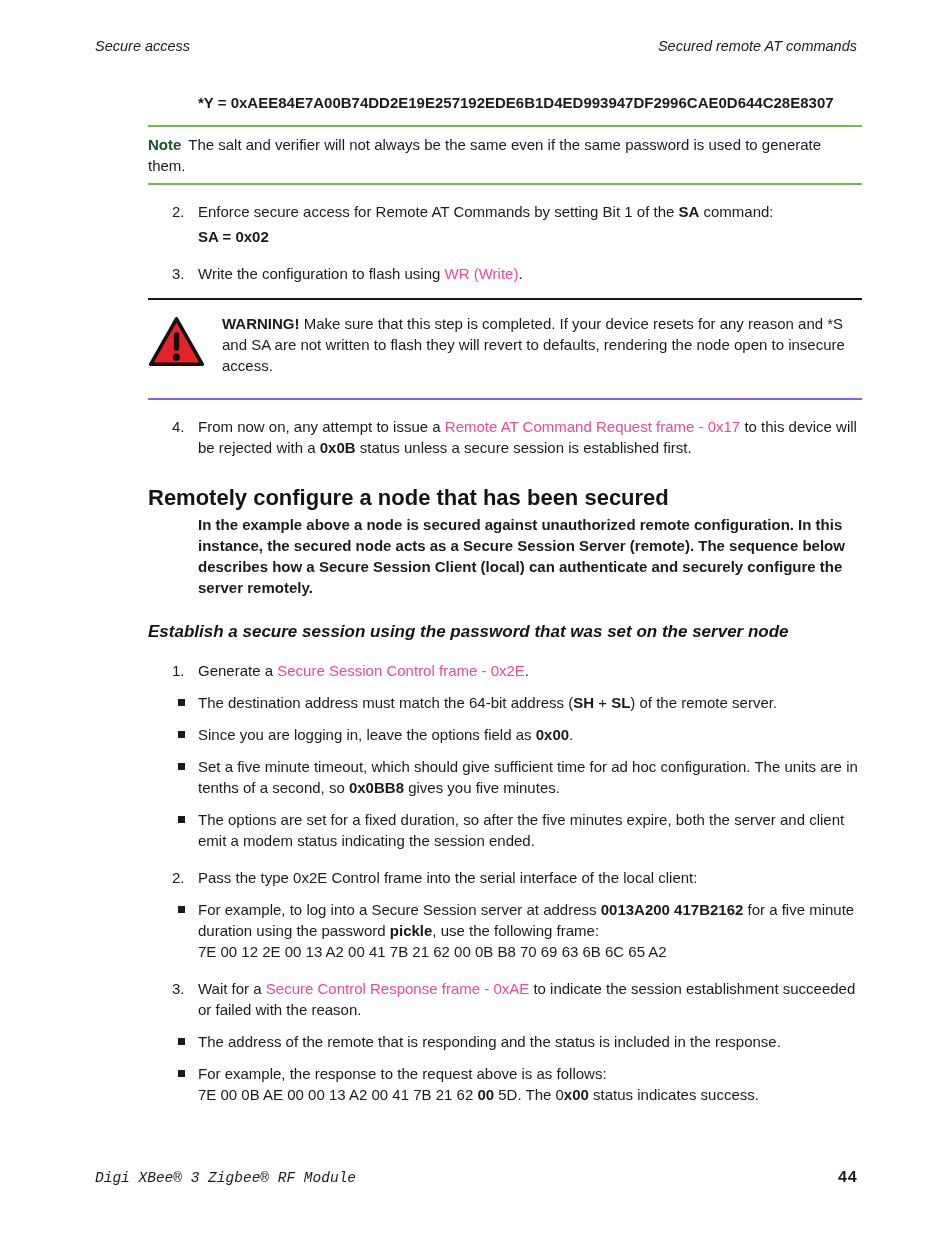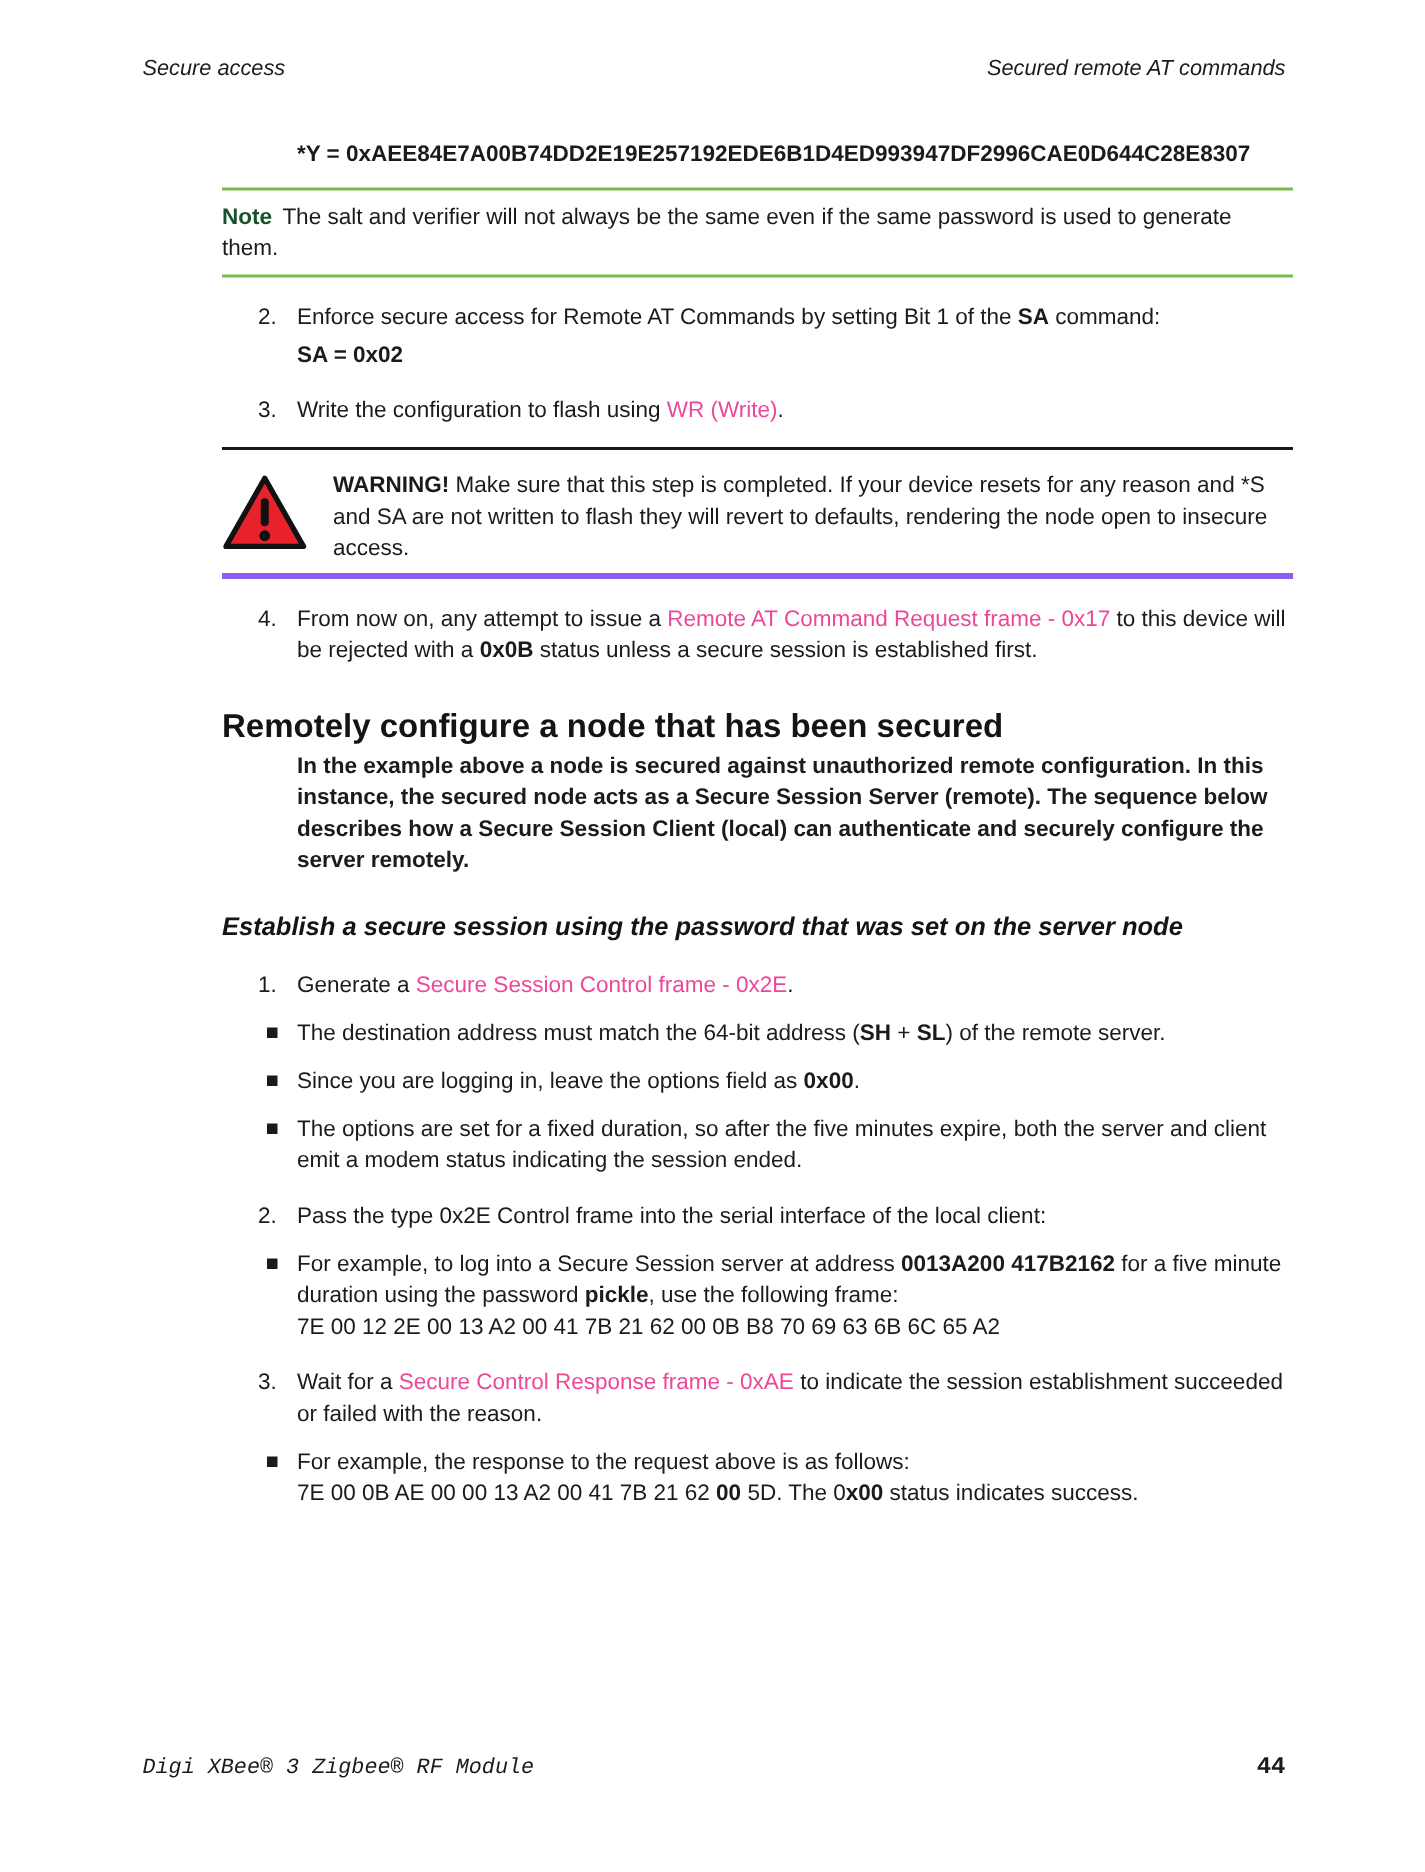--- a/index.html
+++ b/index.html
@@ -19,22 +19,22 @@
   .note{border-top:2px solid #76b94e;border-bottom:2px solid #76b94e;
         margin-top:12px;padding:7px 0 7px;}
   .note-label{color:#14532d;font-weight:bold;margin-right:3px;}
   .olitem{display:flex;margin-top:16px;padding-left:24px;}
   .olitem .num{width:26px;flex:none;}
   .olitem .obody{flex:1;}
   .bullet{display:flex;margin-top:11px;padding-left:30px;}
   .bullet .bbody{flex:1;}
   .sq{width:7px;height:7px;background:#1b1b1b;margin:7px 13px 0 0;flex:none;}
   .warning{display:flex;margin-top:14px;align-items:flex-start;
-           border-top:2px solid #181818;border-bottom:4px solid #8b5cf6;
-           padding:13px 0 6px;}
+           border-top:2px solid #181818;border-bottom:2px solid #8b5cf6;
+           padding:13px 0 22px;}
   .warn-icon{width:74px;flex:none;padding-top:3px;}
   .warn-text{flex:1;}
   h2{font-size:22px;line-height:1.15;margin:27px 0 0;font-weight:bold;color:#141414;}
   h3{font-size:17px;margin:22px 0 0;font-style:italic;font-weight:bold;color:#141414;}
   .b{font-weight:bold;}
   .link{color:#ec4899;text-decoration:none;cursor:pointer;}
 </style>
 </head>
 <body>
 
@@ -77,36 +77,44 @@
     <div class="bullet">
       <span class="sq"></span>
       <span class="bbody"><span>The destination address must match the 64-bit address (</span><span class="b">SH</span><span> + </span><span class="b">SL</span><span>) of the remote server.</span></span>
     </div>
     <div class="bullet">
       <span class="sq"></span>
       <span class="bbody"><span>Since you are logging in, leave the options field as </span><span class="b">0x00</span><span>.</span></span>
     </div>
     <div class="bullet">
       <span class="sq"></span>
+      <span class="bbody"><span>Set a five minute timeout, which should give sufficient time for ad hoc configuration. The units are in tenths of a second, so </span><span class="b">0x0BB8</span><span> gives you five minutes.</span></span>
+    </div>
+    <div class="bullet">
+      <span class="sq"></span>
       <span class="bbody"><span>The options are set for a fixed duration, so after the five minutes expire, both the server and client emit a modem status indicating the session ended.</span></span>
     </div>
     <div class="olitem">
       <span class="num">2.</span>
       <span class="obody"><span>Pass the type 0x2E Control frame into the serial interface of the local client:</span></span>
     </div>
     <div class="bullet">
       <span class="sq"></span>
       <span class="bbody"><span>For example, to log into a Secure Session server at address </span><span class="b">0013A200 417B2162</span><span> for a five minute duration using the password </span><span class="b">pickle</span><span>, use the following frame:</span><br><span>7E 00 12 2E 00 13 A2 00 41 7B 21 62 00 0B B8 70 69 63 6B 6C 65 A2</span></span>
     </div>
     <div class="olitem">
       <span class="num">3.</span>
       <span class="obody"><span>Wait for a </span><a class="link" href="#">Secure Control Response frame - 0xAE</a><span> to indicate the session establishment succeeded or failed with the reason.</span></span>
     </div>
     <div class="bullet">
       <span class="sq"></span>
+      <span class="bbody"><span>The address of the remote that is responding and the status is included in the response.</span></span>
+    </div>
+    <div class="bullet">
+      <span class="sq"></span>
       <span class="bbody"><span>For example, the response to the request above is as follows:</span><br><span>7E 00 0B AE 00 00 13 A2 00 41 7B 21 62 </span><span class="b">00</span><span> 5D. The 0</span><span class="b">x00</span><span> status indicates success.</span></span>
     </div>
   </main>
 
 <div class="ftr">
   <span class="left">Digi XBee® 3 Zigbee® RF Module</span>
   <span class="pagenum">44</span>
 </div>
 
 </body></html>

